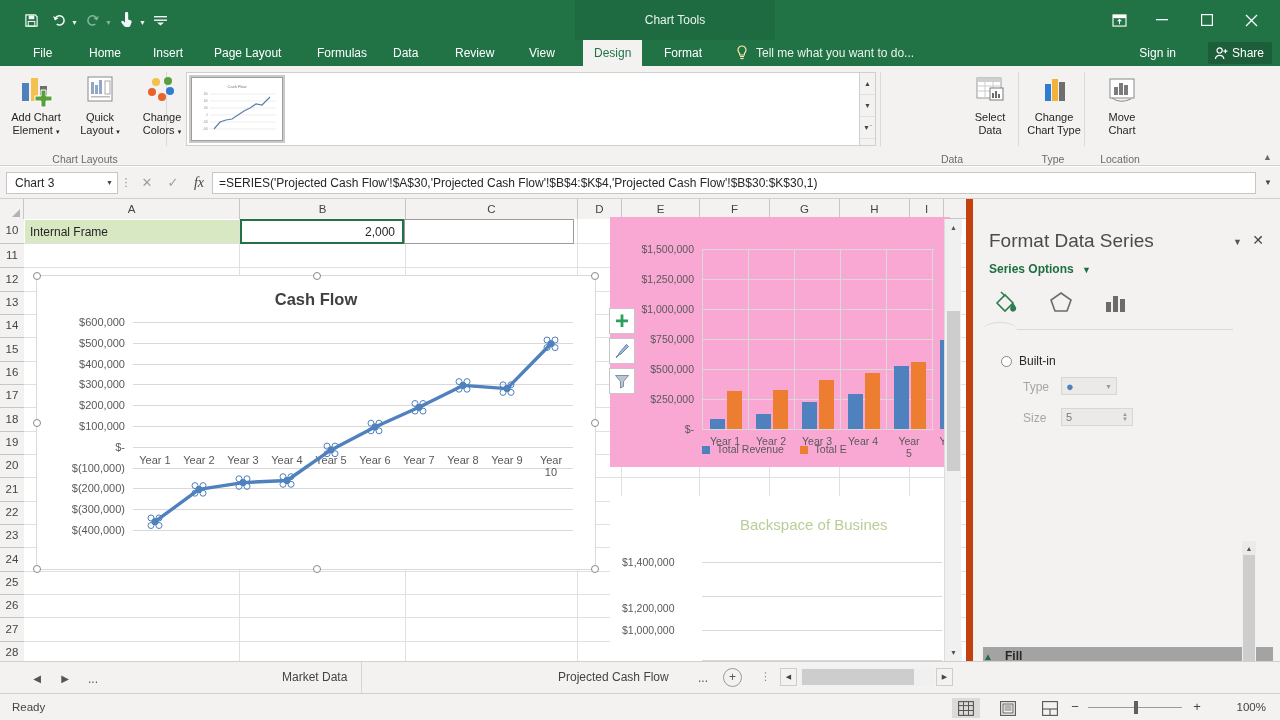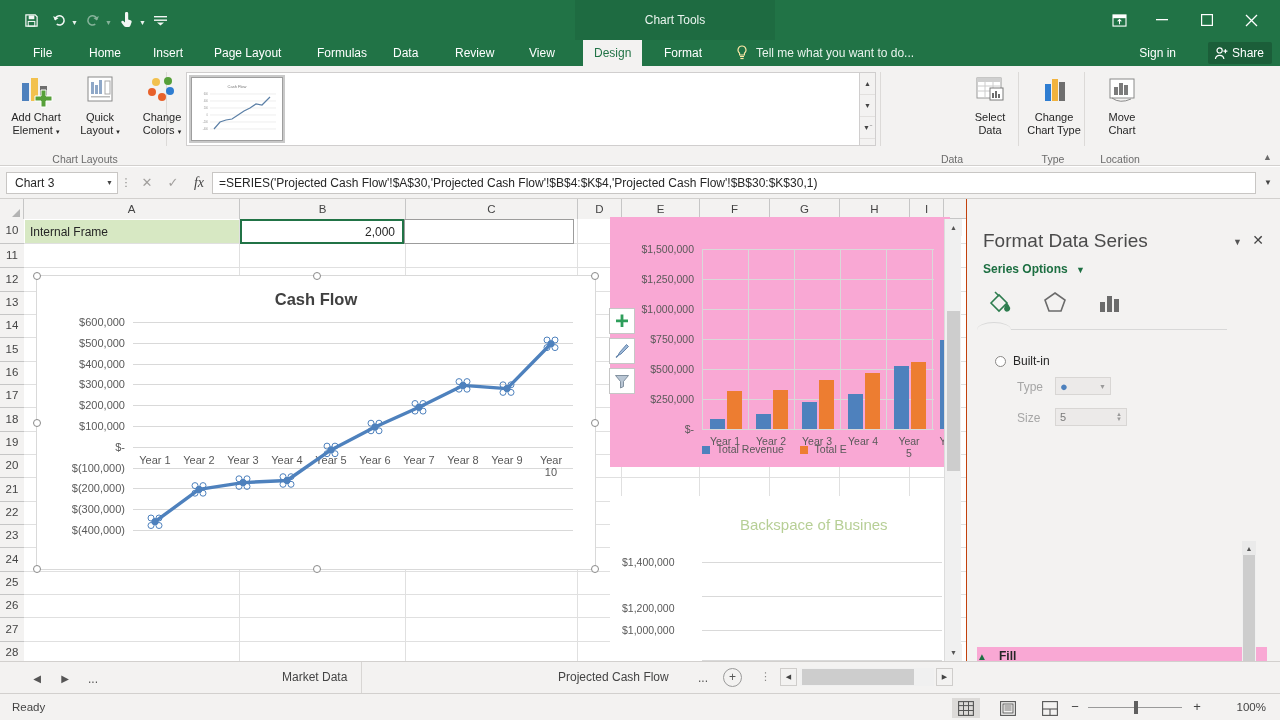--- a/index.html
+++ b/index.html
@@ -216,21 +216,21 @@
   
   .vscroll{ position:absolute; left:944px; top:219px; width:17px; height:442px; background:#f0f0f0;
     border-left:1px solid #dcdcdc;}
   .vs-arrow{ position:absolute; left:0; width:17px; height:17px; background:#f0f0f0;
     display:flex; align-items:center; justify-content:center; font-size:7px; color:#555;}
   .vs-thumb{ position:absolute; left:2px; width:13px; background:#cdcdcd; }
 
   
   .pane{
     position:absolute; left:966px; top:199px; width:314px; height:462px;
-    background:#f3f2f1; border-left:1px solid #c2410c;
+    background:#f3f2f1; border-left:7px solid #c2410c;
   }
   .pane-title{
     position:absolute; left:16px; top:31px; font-size:19px; color:#4b4b4b;
   }
   .pane-dd{ position:absolute; right:38px; top:38px; font-size:9px; color:#555; }
   .pane-x{ position:absolute; right:16px; top:33px; font-size:14px; color:#444; }
   .pane-sub{
     position:absolute; left:16px; top:63px; font-size:12px; font-weight:bold; color:#1d6f42;
   }
   .pane-sub .arw{ font-size:9px; margin-left:5px; }
@@ -238,21 +238,21 @@
   .pane-hr{ position:absolute; left:10px; top:130px; width:250px; height:1px; background:#d8d8d8; }
   .pane-tab-notch{ position:absolute; left:10px; top:123px; width:34px; height:8px;
     border-top:1px solid #d8d8d8; border-radius:50% 50% 0 0 / 100% 100% 0 0; background:#f3f2f1;}
 
   .radio-row{ position:absolute; left:28px; font-size:12px; color:#262626; display:flex; align-items:center; }
   .radio{ width:11px; height:11px; border-radius:50%; border:1px solid #8a8886; background:#fff;
     margin-right:7px; position:relative; flex:none;}
   .dimtxt{ color:#a6a6a6; }
   .fillhdr{
     position:absolute; left:10px; top:448px; width:290px; height:18px;
-    background:#f9a8d4; display:flex; align-items:center; font-size:12px; font-weight:bold;
+    background:#a3a3a3; display:flex; align-items:center; font-size:12px; font-weight:bold;
     color:#262626; padding-left:22px;
   }
   .fill-arrow{ position:absolute; left:10px; top:452px; font-size:10px; color:#1d6f42; }
   .pane-scroll{ position:absolute; right:24px; top:342px; width:14px; height:318px; background:#f0f0f0; }
   .ps-arrow{ position:absolute; left:0; width:14px; height:14px; display:flex;
     align-items:center; justify-content:center; font-size:7px; color:#555; background:#eaeaea;}
   .ps-thumb{ position:absolute; left:1px; width:12px; background:#cdcdcd; }
 
   .smallbox{
     height:18px; background:#eceae9; border:1px solid #d8d6d4; display:flex; align-items:center;

